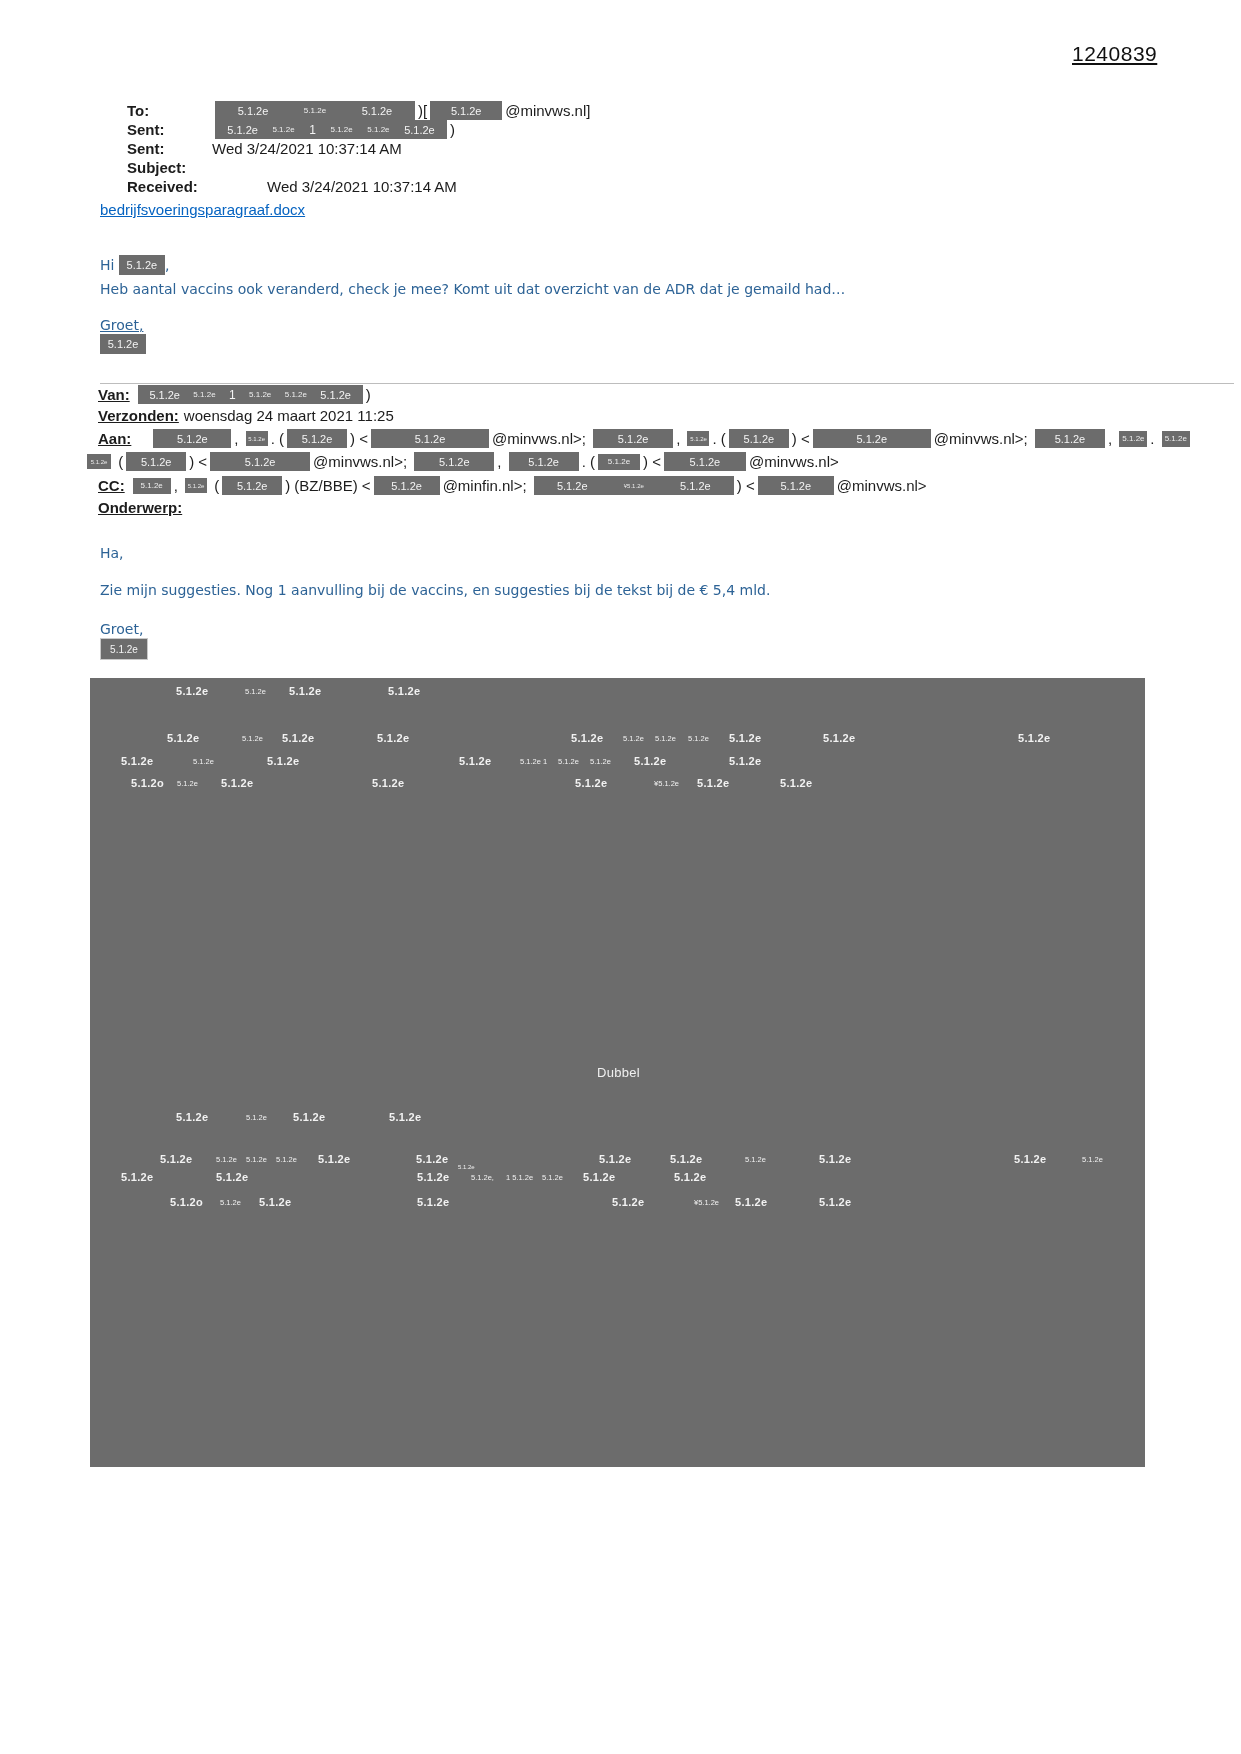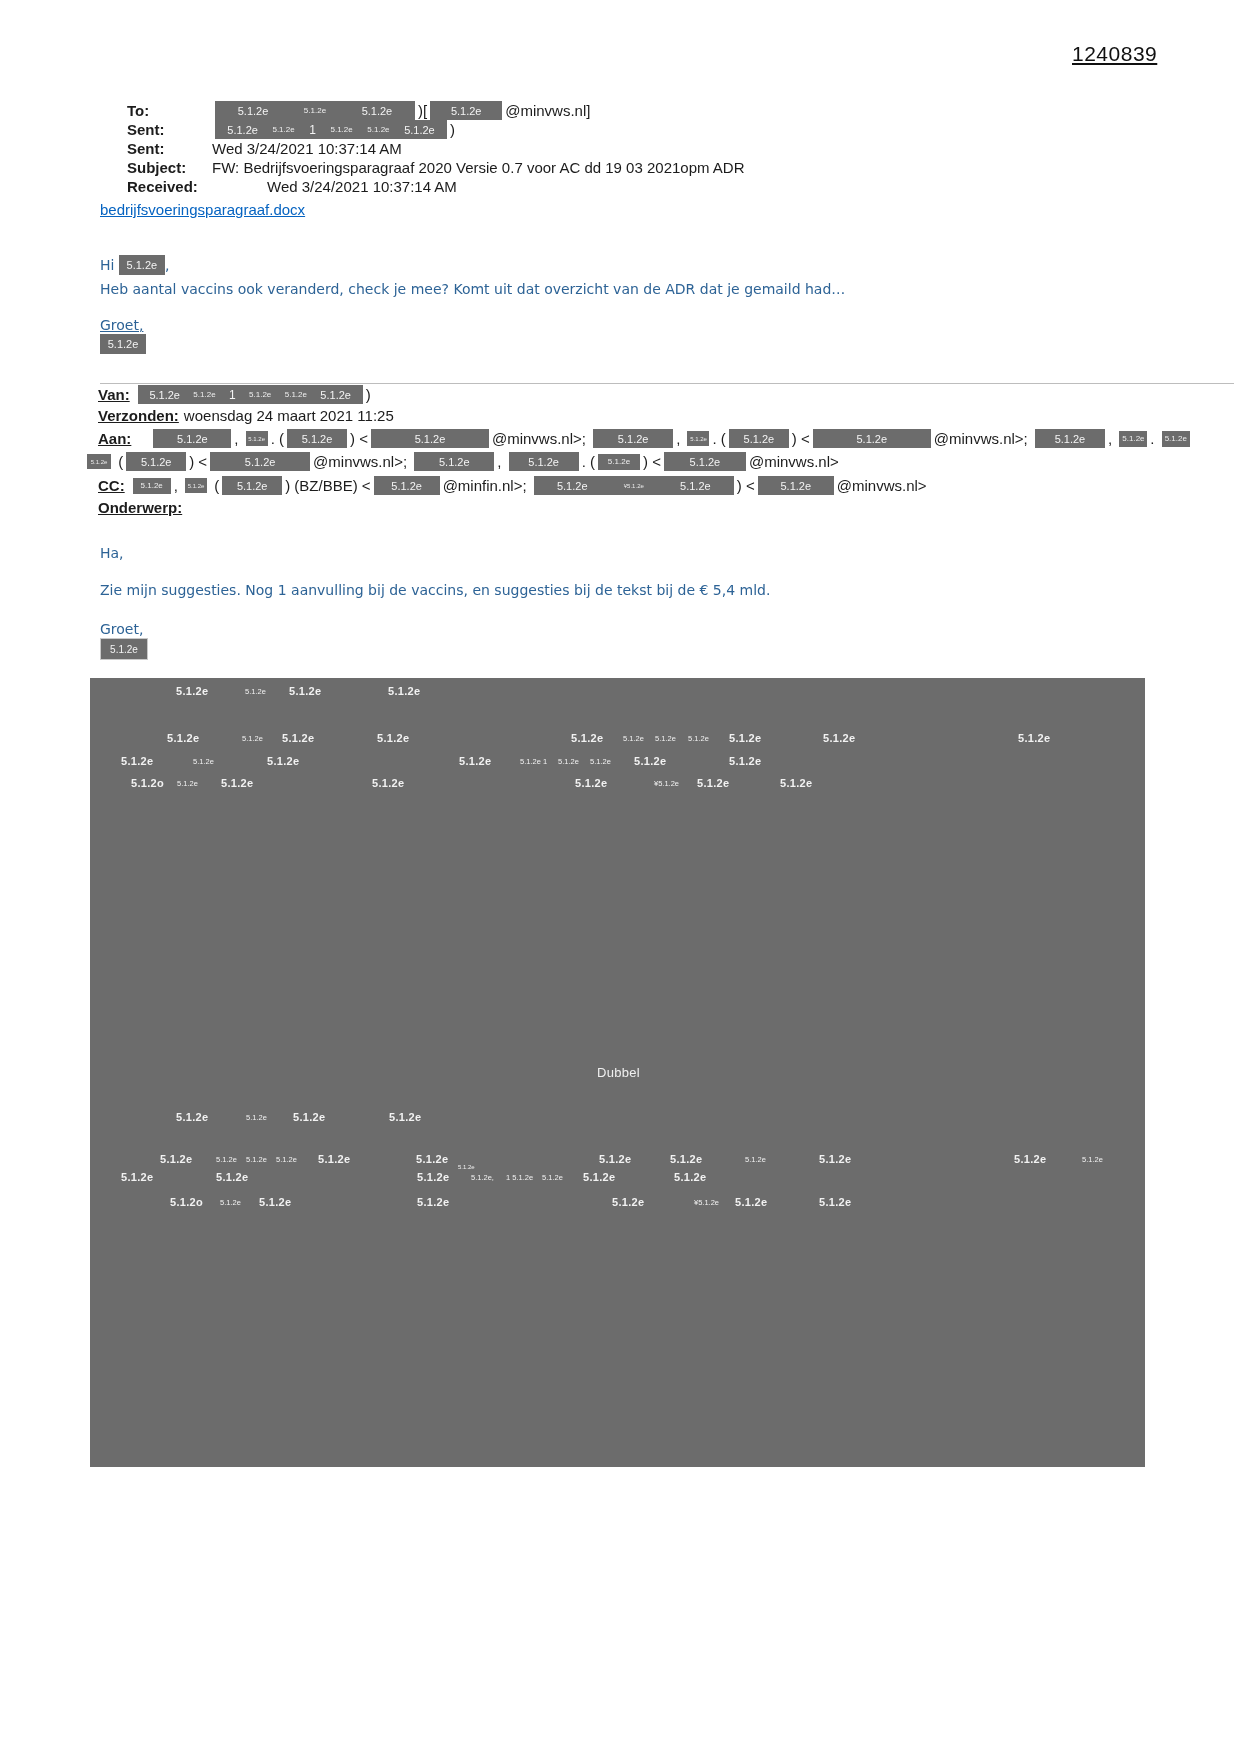--- a/index.html
+++ b/index.html
@@ -103,23 +103,20 @@
         </span>
     </div>
     <div class="h1row">
       <span class="h1label">Sent:</span>
       <span class="h1val">
           <span class="seg-text">Wed 3/24/2021 10:37:14 AM</span>
         </span>
     </div>
     <div class="h1row">
       <span class="h1label">Subject:</span>
-      <span class="h1val">
-          <span class="seg-text">FW: Bedrijfsvoeringsparagraaf 2020 Versie 0.7 voor AC dd 19 03 2021opm ADR</span>
-        </span>
     </div>
     <div class="h1row">
       <span class="h1label">Received:</span>
       <span class="h1val">
           <span class="seg-text" style="padding-left: 55px;">Wed 3/24/2021 10:37:14 AM</span>
         </span>
     </div>
   </div>
 
   <a class="attachment">bedrijfsvoeringsparagraaf.docx</a>

